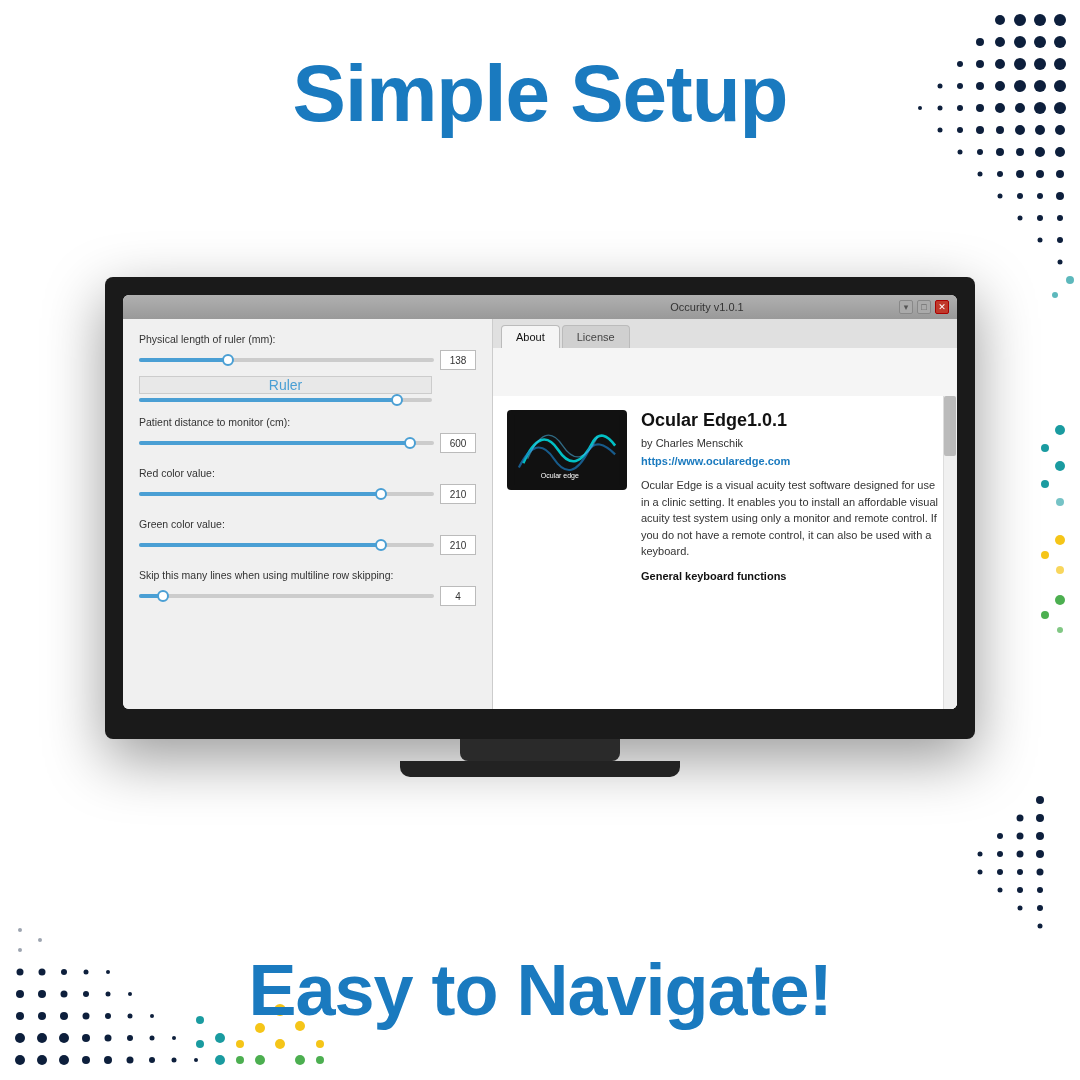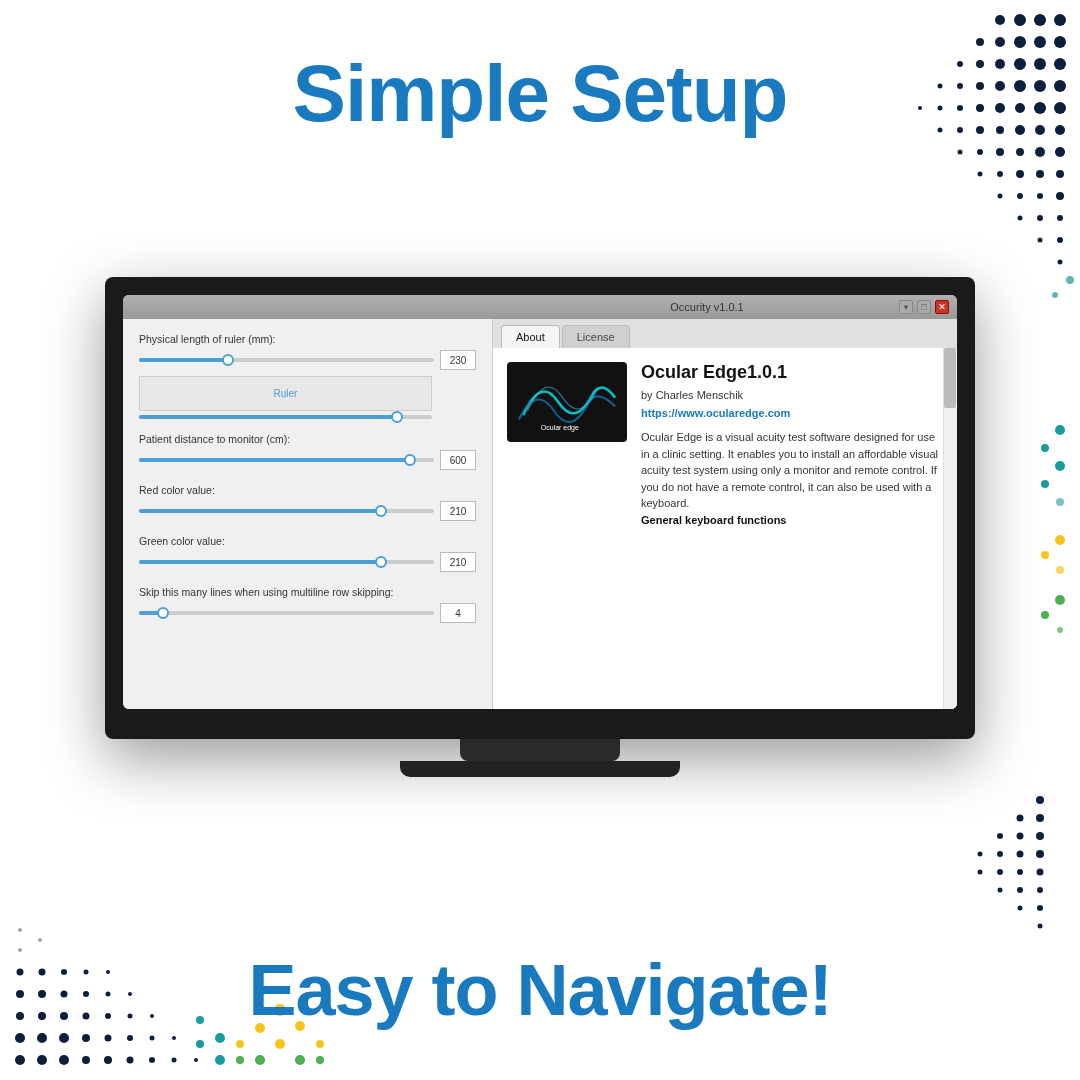--- a/index.html
+++ b/index.html
@@ -200,20 +200,21 @@
       line-height: 20px;
       color: #333;
     }
 
     
     .about-panel {
       flex: 1;
       background: #f5f5f5;
       display: flex;
       flex-direction: column;
+      gap: 48px;
     }
 
     .tabs-bar {
       display: flex;
       background: #e0e0e0;
       padding: 6px 8px 0;
       gap: 2px;
     }
 
     .tab {
@@ -279,21 +280,21 @@
       font-size: 11px;
       color: #1a7abf;
       margin-bottom: 10px;
       font-weight: bold;
     }
 
     .about-description {
       font-size: 11px;
       color: #333;
       line-height: 1.5;
-      margin-bottom: 2px;
+      margin-bottom: 10px;
     }
 
     .about-section-title {
       font-size: 11px;
       font-weight: bold;
       color: #111;
     }
 
     .scrollbar {
       position: absolute;
@@ -546,25 +547,25 @@
 
             <div class="settings-panel">
 
               <div class="setting-group">
                 <div class="setting-label">Physical length of ruler (mm):</div>
                 <div class="slider-row">
                   <div class="slider-track">
                     <div class="slider-fill" style="width:30%;"></div>
                     <div class="slider-thumb" style="left:30%;"></div>
                   </div>
-                  <div class="slider-value">230</div>
+                  <div class="slider-value">138</div>
                 </div>
                 <div style="display:flex;align-items:center;margin-top:6px;">
                   <div style="width:calc(100% - 44px);">
-                    <div style="background:#e8e8e8;border:1px solid #ccc;text-align:center;font-size:10px;color:#4a9fd4;padding:11px;">Ruler</div>
+                    <div style="background:#e8e8e8;border:1px solid #ccc;text-align:center;font-size:14px;color:#4a9fd4;padding:0;">Ruler</div>
                     <div style="height:4px;background:#ccc;border-radius:2px;margin-top:4px;position:relative;">
                       <div style="width:88%;height:100%;background:#4a9fd4;border-radius:2px;"></div>
                       <div style="position:absolute;left:88%;top:-4px;width:12px;height:12px;background:white;border:2px solid #4a9fd4;border-radius:50%;transform:translateX(-50%);"></div>
                     </div>
                   </div>
                   <div style="width:36px;"></div>
                 </div>
               </div>
 
               <div class="setting-group">

